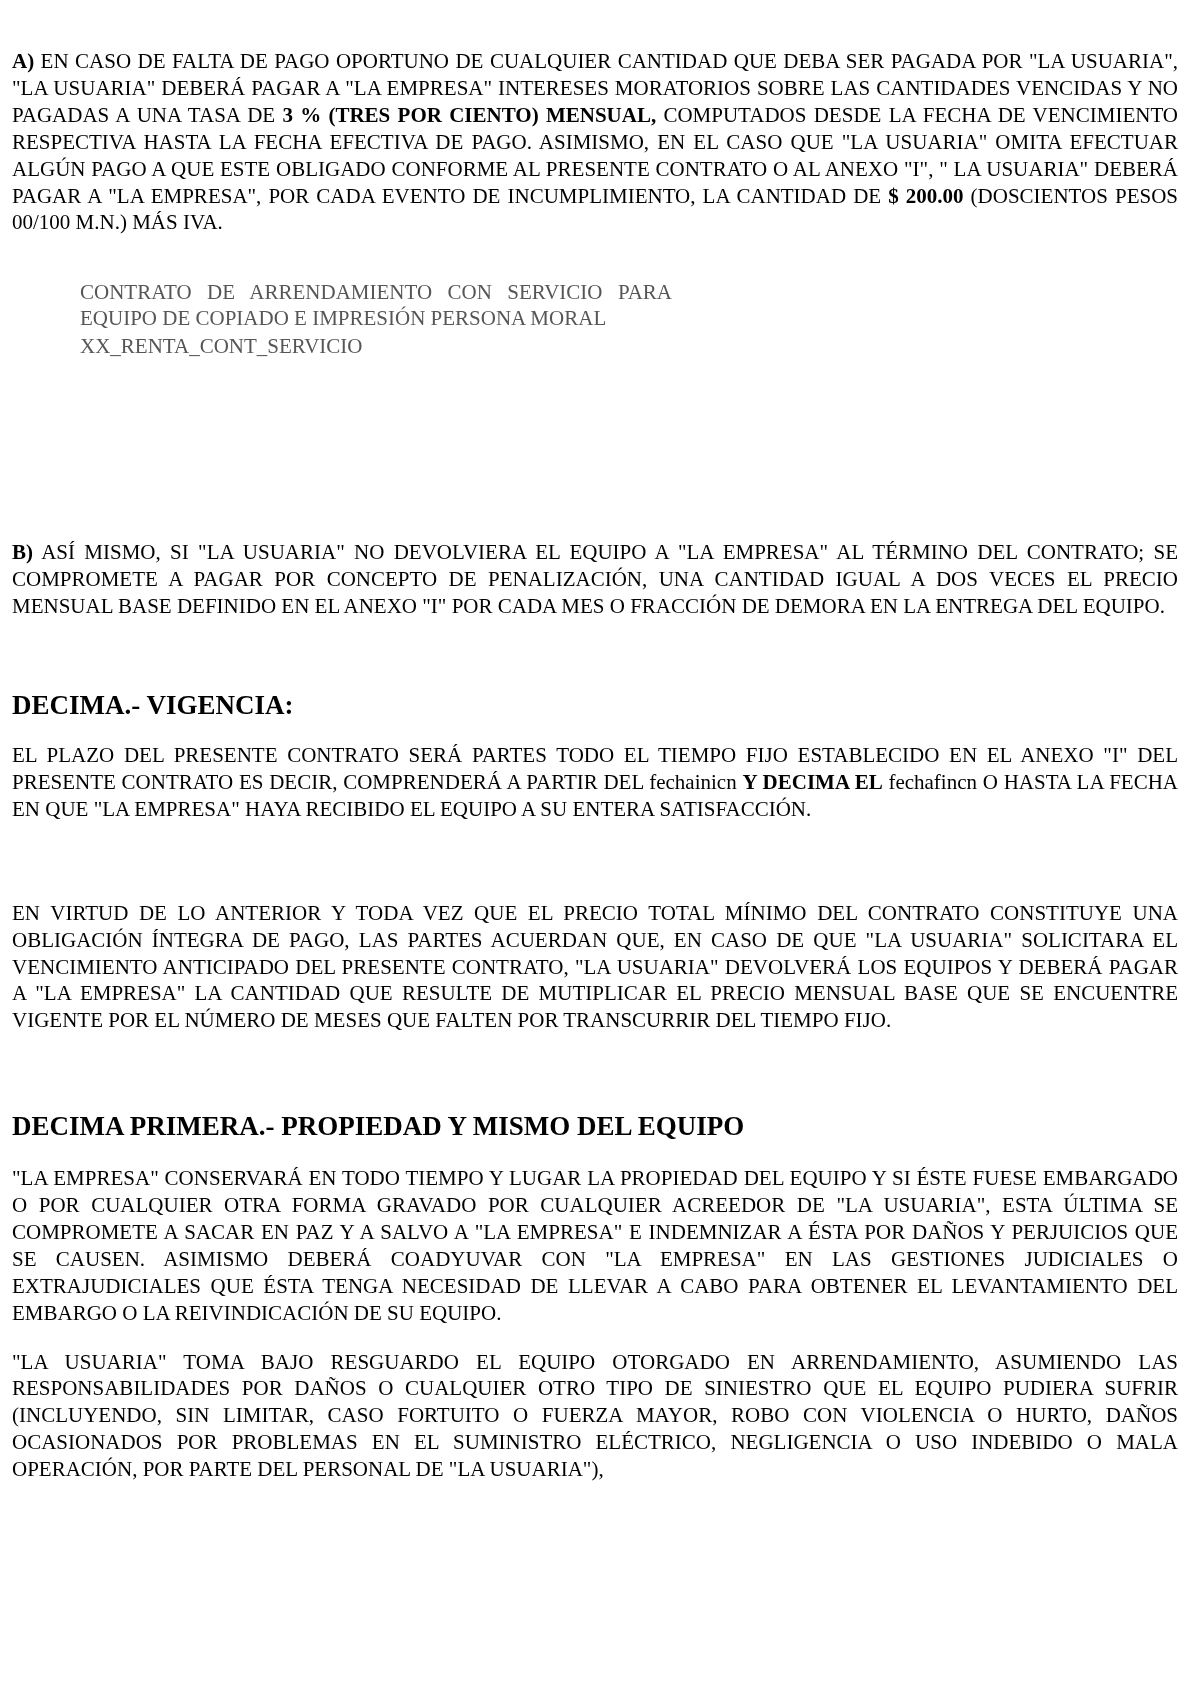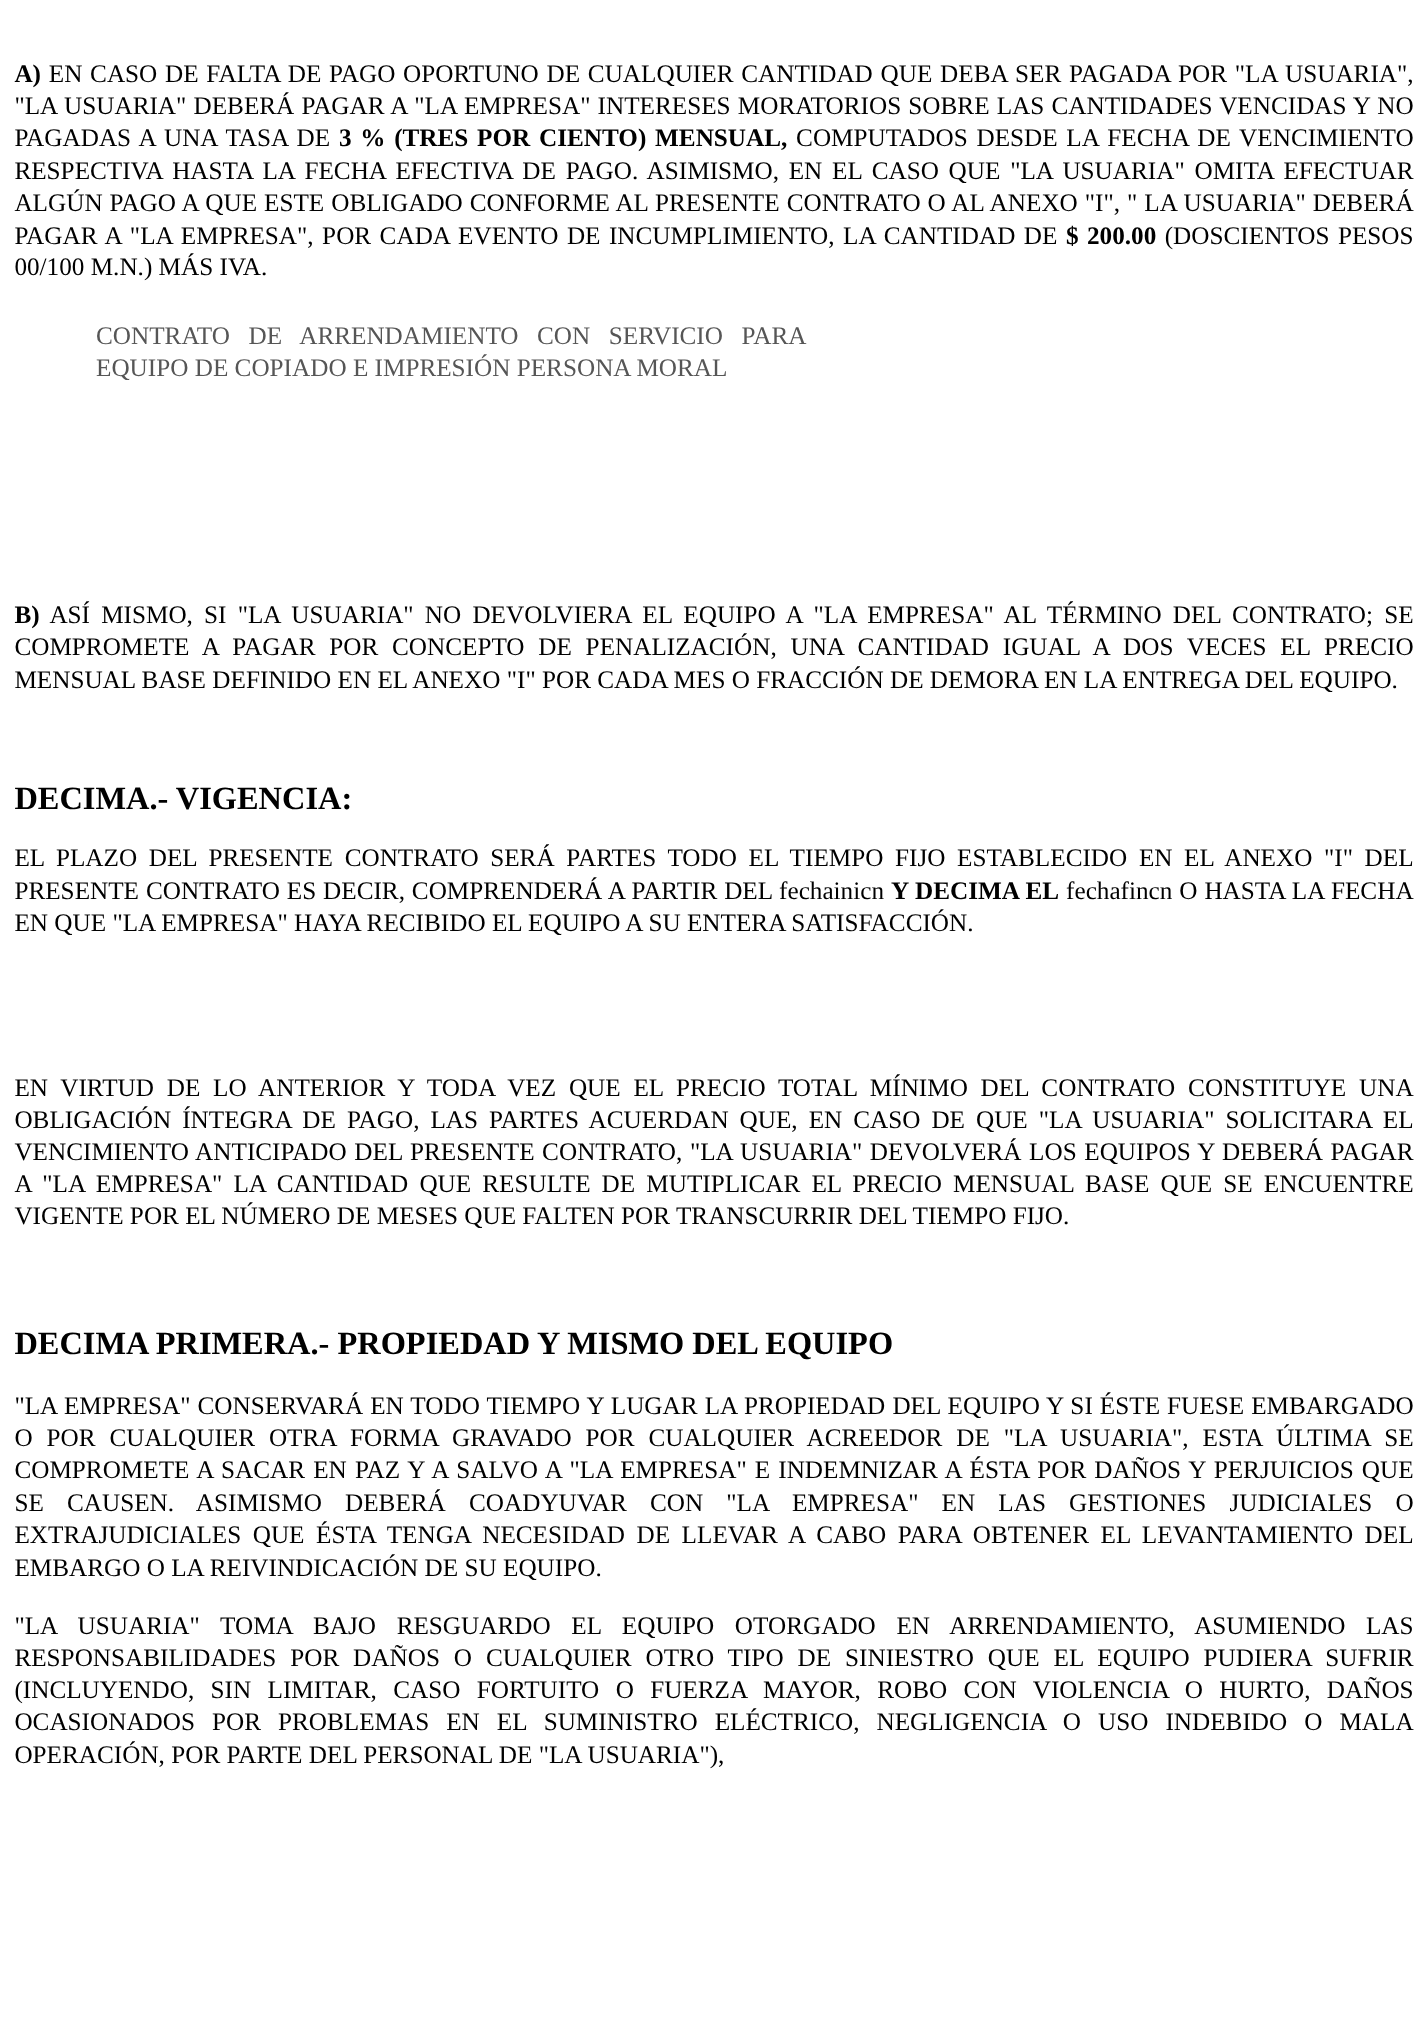--- a/index.html
+++ b/index.html
@@ -12,42 +12,43 @@
     font-family:"Liberation Serif","DejaVu Serif",serif;
     font-size:21px;
     line-height:26.9px;
     color:#000000;
     padding:48px 12px 0 12px;
   }
   .para { text-align:justify; }
   .run.bold { font-weight:bold; }
   .heading { font-size:27px; font-weight:bold; line-height:26.9px; }
 
-  .header-block { margin-top:31px; line-height:26px; }
+  .header-block { margin-top:43px; line-height:26px; }
   .contract-title { width:592px; margin-left:68px; text-align:justify; }
   .pagina { margin-left:833px; font-style:italic; }
   .doc-code { margin-left:68px; margin-top:2px; }
 
   .para-b    { margin-top:180px; }
   .h-decima  { margin-top:72px; }
   .p-plazo   { margin-top:23px; }
-  .p-virtud  { margin-top:110px; }
+  .p-virtud  { margin-top:77px; }
   .h-primera { margin-top:79px; }
   .p-empresa { margin-top:25px; }
   .p-usuaria { margin-top:22px; }
 </style>
 </head>
 <body>
 
 <div class="page">
 
   <p class="para para-a"><span class="run bold">A)</span><span class="run"> EN CASO DE FALTA DE PAGO OPORTUNO DE CUALQUIER CANTIDAD QUE DEBA SER PAGADA POR "LA USUARIA", "LA USUARIA" DEBERÁ PAGAR A "LA EMPRESA" INTERESES MORATORIOS SOBRE LAS CANTIDADES VENCIDAS Y NO PAGADAS A UNA TASA DE </span><span class="run bold">3 % (TRES POR CIENTO) MENSUAL,</span><span class="run"> COMPUTADOS DESDE LA FECHA DE VENCIMIENTO RESPECTIVA HASTA LA FECHA EFECTIVA DE PAGO. ASIMISMO, EN EL CASO QUE "LA USUARIA" OMITA EFECTUAR ALGÚN PAGO A QUE ESTE OBLIGADO CONFORME AL PRESENTE CONTRATO O AL ANEXO "I", " LA USUARIA" DEBERÁ PAGAR A "LA EMPRESA", POR CADA EVENTO DE INCUMPLIMIENTO, LA CANTIDAD DE </span><span class="run bold">$ 200.00</span><span class="run"> (DOSCIENTOS PESOS 00/100 M.N.) MÁS IVA.</span></p>
 
   <div class="header-block">
     <div class="contract-title gray" style="color: rgb(86, 86, 86);">CONTRATO DE ARRENDAMIENTO CON SERVICIO PARA EQUIPO DE COPIADO E IMPRESIÓN PERSONA MORAL</div>
+    <div class="doc-code gray" style="color: rgb(86, 86, 86);">XX_RENTA_CONT_SERVICIO</div>
   </div>
 
   <p class="para para-b"><span class="run bold">B)</span><span class="run"> ASÍ MISMO, SI "LA USUARIA" NO DEVOLVIERA EL EQUIPO A "LA EMPRESA" AL TÉRMINO DEL CONTRATO; SE COMPROMETE A PAGAR POR CONCEPTO DE PENALIZACIÓN, UNA CANTIDAD IGUAL A DOS VECES EL PRECIO MENSUAL BASE DEFINIDO EN EL ANEXO "I" POR CADA MES O FRACCIÓN DE DEMORA EN LA ENTREGA DEL EQUIPO.</span></p>
 
   <div class="heading h-decima">DECIMA.- VIGENCIA:</div>
 
   <p class="para p-plazo"><span class="run">EL PLAZO DEL PRESENTE CONTRATO SERÁ PARTES TODO EL TIEMPO FIJO ESTABLECIDO EN EL ANEXO "I" DEL PRESENTE CONTRATO ES DECIR, COMPRENDERÁ A PARTIR DEL fechainicn </span><span class="run bold">Y DECIMA EL</span><span class="run"> fechafincn O HASTA LA FECHA EN QUE "LA EMPRESA" HAYA RECIBIDO EL EQUIPO A SU ENTERA SATISFACCIÓN.</span></p>
 
   <p class="para p-virtud"><span class="run">EN VIRTUD DE LO ANTERIOR Y TODA VEZ QUE EL PRECIO TOTAL MÍNIMO DEL CONTRATO CONSTITUYE UNA OBLIGACIÓN ÍNTEGRA DE PAGO, LAS PARTES ACUERDAN QUE, EN CASO DE QUE "LA USUARIA" SOLICITARA EL VENCIMIENTO ANTICIPADO DEL PRESENTE CONTRATO, "LA USUARIA" DEVOLVERÁ LOS EQUIPOS Y DEBERÁ PAGAR A "LA EMPRESA" LA CANTIDAD QUE RESULTE DE MUTIPLICAR EL PRECIO MENSUAL BASE QUE SE ENCUENTRE VIGENTE POR EL NÚMERO DE MESES QUE FALTEN POR TRANSCURRIR DEL TIEMPO FIJO.</span></p>
 

